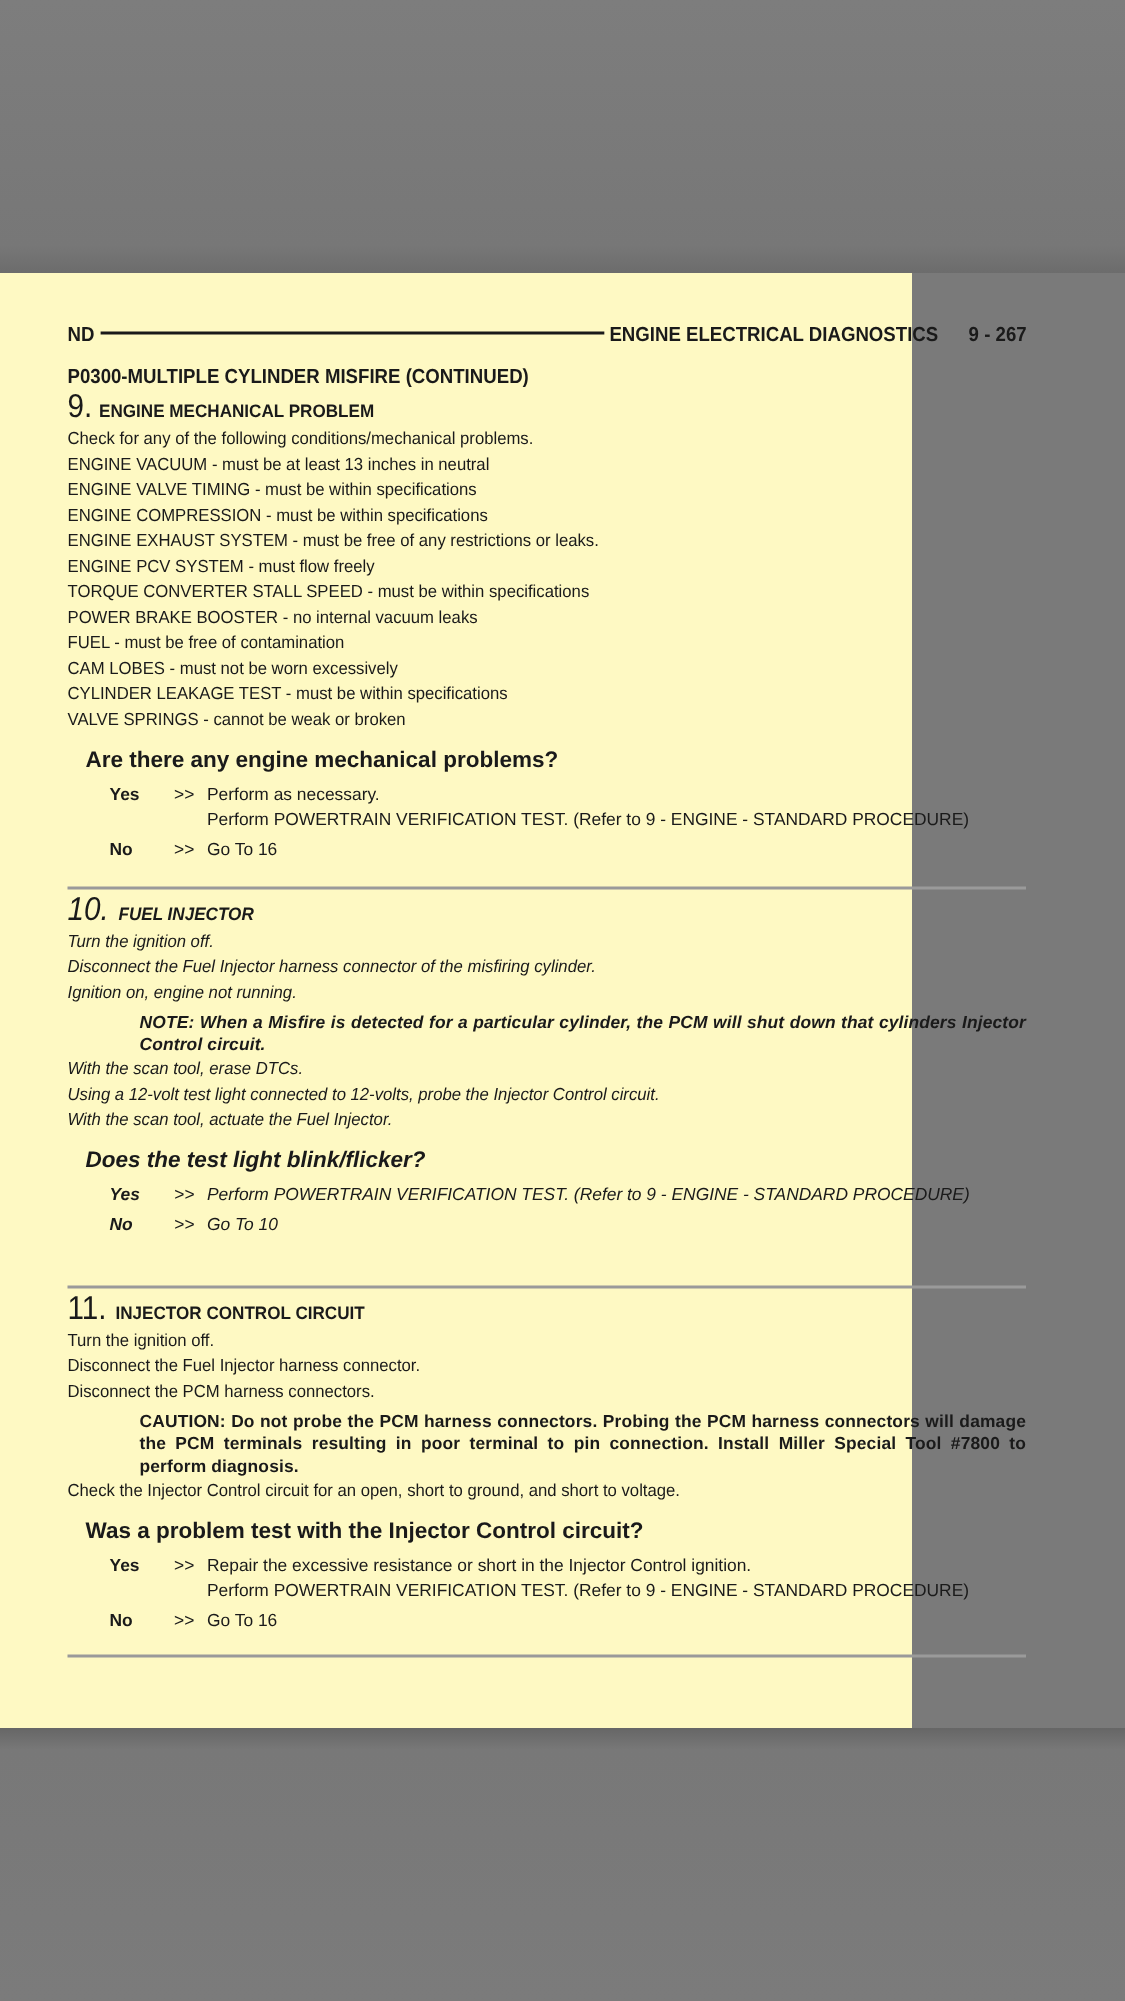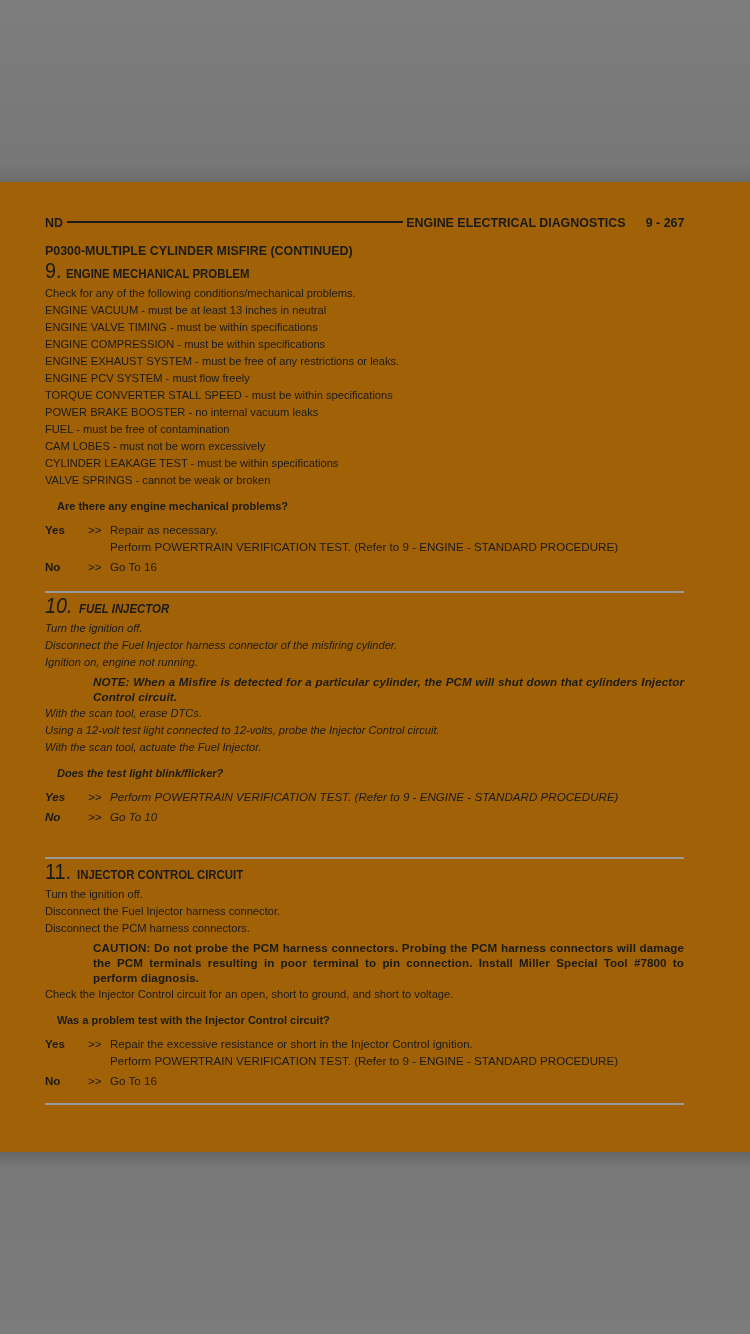--- a/index.html
+++ b/index.html
@@ -13,22 +13,22 @@
     }
     .bg-top {
       position: absolute; left: 0; top: 0; width: 750px; height: 182px;
       background: linear-gradient(#7d7d7d, #777777 90%, #6c6c6c);
     }
     .bg-bottom {
       position: absolute; left: 0; top: 1152px; width: 750px; height: 182px;
       background: linear-gradient(#666666, #787878 8%, #7b7b7b);
     }
     .page {
-      position: absolute; left: 0; top: 182px; width: 750px; height: 970px;
-      background: #a16207;
+      position: absolute; left: 0; top: 182px; width: 608px; height: 970px;
+      background: #fef9c3;
     }
     .content {
       position: absolute; left: 45px; top: 0; width: 639px;
     }
     .run-head {
       position: absolute; top: 32px; left: 0; width: 639px; height: 16px;
       display: flex; align-items: center;
       font-family: "Liberation Sans", sans-serif;
       font-weight: bold; font-size: 13.5px; letter-spacing: 0px;
       transform: scaleX(0.92); transform-origin: left center;
@@ -66,28 +66,28 @@
       font-size: 11.6px; line-height: 17px; white-space: nowrap;
       transform: scaleX(0.96); transform-origin: left center;
     }
     .note {
       font-size: 11.6px; line-height: 15px; font-weight: bold;
       text-align: justify; margin-top: 4px;
       letter-spacing: 0.1px;
       margin-left: 48px;
     }
     .question {
-      font-size: 11px; font-weight: bold; margin-left: 12px;
+      font-size: 15px; font-weight: bold; margin-left: 12px;
       margin-top: 10px; margin-bottom: 6px; line-height: 17px;
       white-space: nowrap;
     }
     .ans {
       display: flex; font-size: 11.6px; line-height: 17px;
     }
-    .ans .lbl { width: 43px; font-weight: bold; }
+    .ans .lbl { width: 43px; font-weight: bold; margin-left: 28px; }
     .ans .arrow { width: 22px; }
     .ans .txt { flex: 1; white-space: nowrap; }
     .ans + .ans { margin-top: 3px; }
     .divider {
       position: absolute; left: 0; width: 639px; height: 1.5px; background: #9a9a9a;
     }
   </style>
 </head>
 <body>
 
@@ -120,21 +120,21 @@
       <div class="line">POWER BRAKE BOOSTER - no internal vacuum leaks</div>
       <div class="line">FUEL - must be free of contamination</div>
       <div class="line">CAM LOBES - must not be worn excessively</div>
       <div class="line">CYLINDER LEAKAGE TEST - must be within specifications</div>
       <div class="line">VALVE SPRINGS - cannot be weak or broken</div>
       <div class="question">Are there any engine mechanical problems?</div>
       <div class="ans">
         <span class="lbl">Yes</span>
         <span class="arrow">&gt;&gt;</span>
         <span class="txt">
-          <div>Repair as necessary.</div>
+          <div>Perform as necessary.</div>
           <div>Perform POWERTRAIN VERIFICATION TEST. (Refer to 9 - ENGINE - STANDARD PROCEDURE)</div>
         </span>
       </div>
       <div class="ans">
         <span class="lbl">No</span>
         <span class="arrow">&gt;&gt;</span>
         <span class="txt">Go To 16</span>
       </div>
     </div>
 

